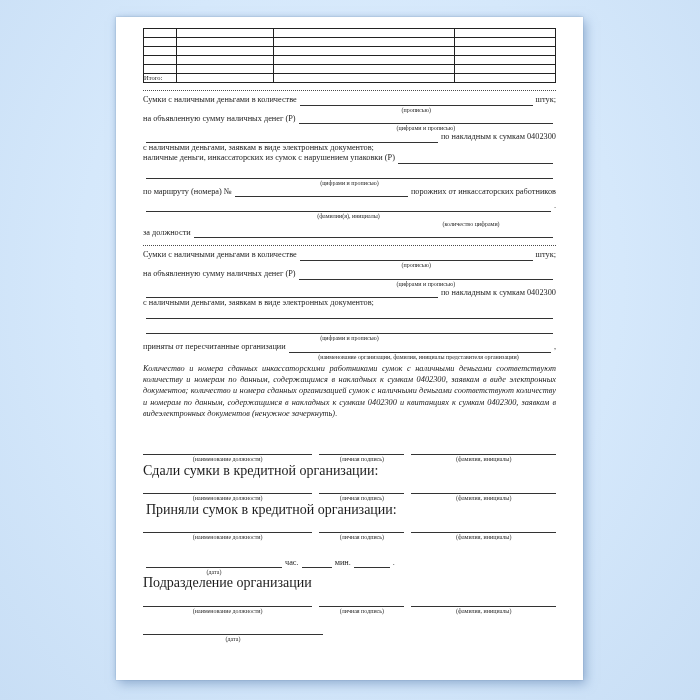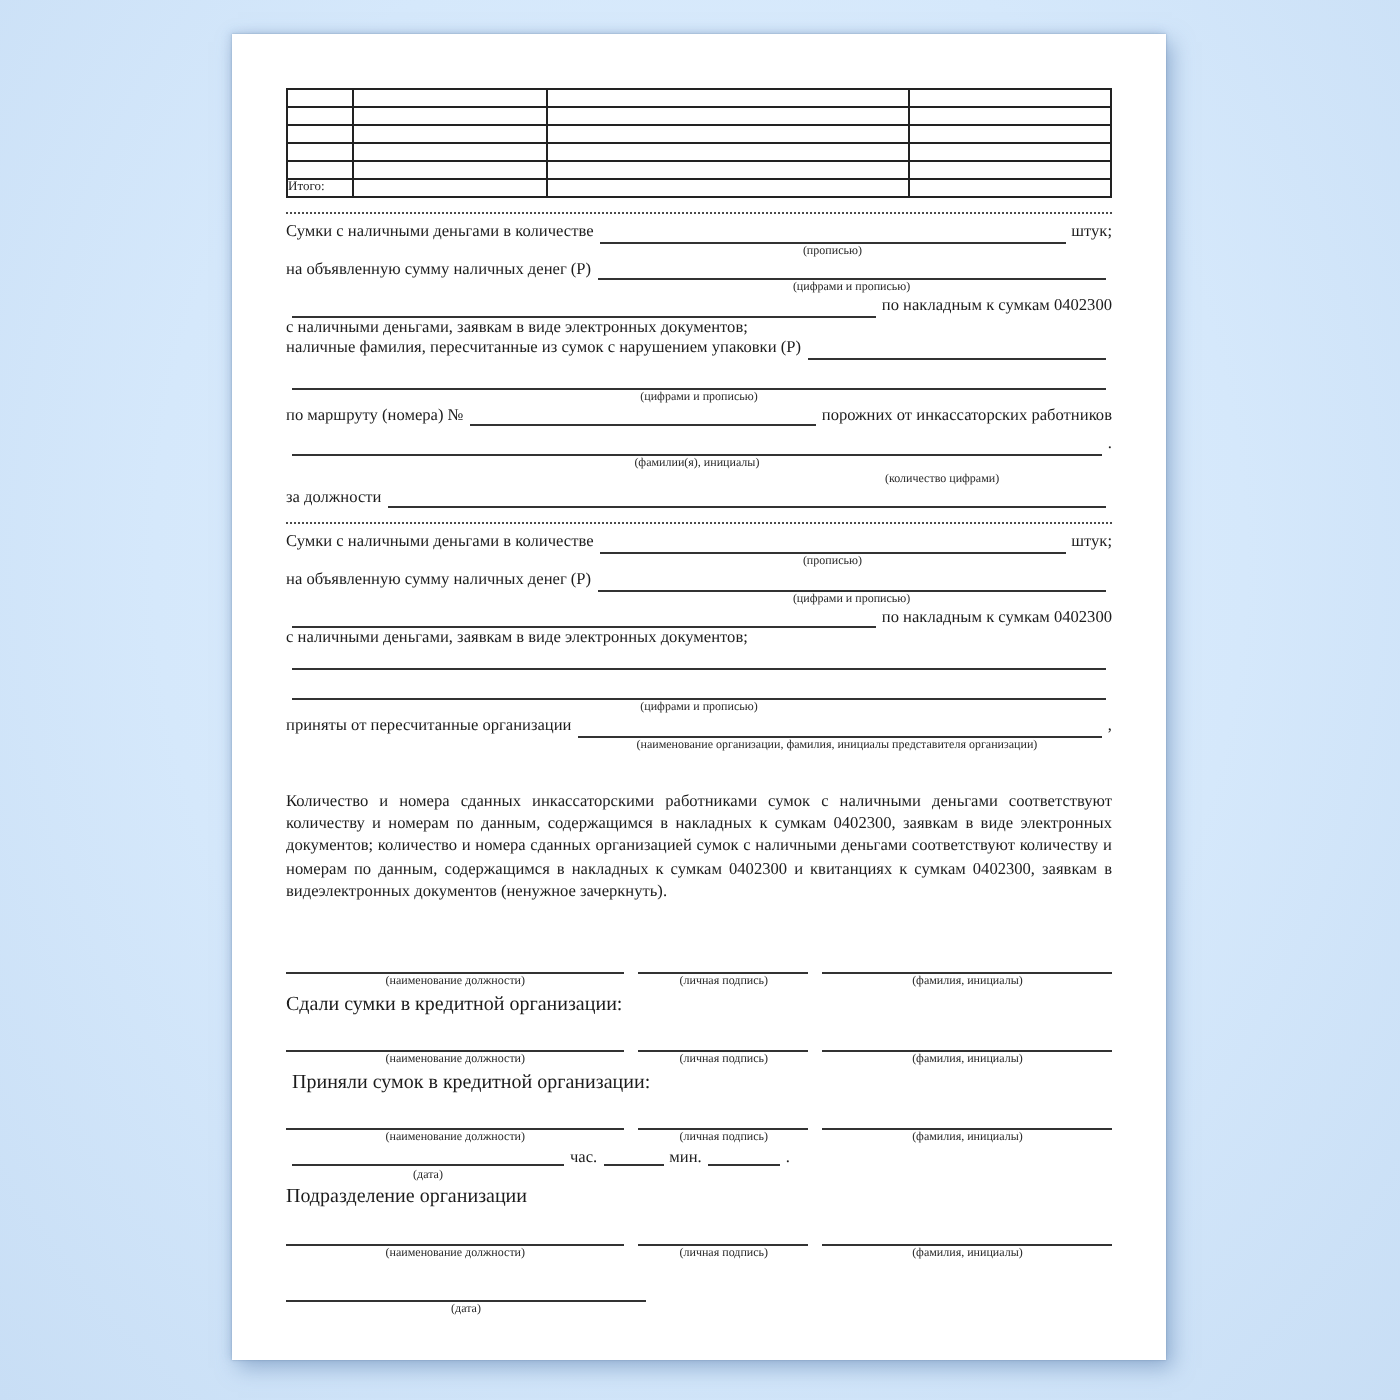--- a/index.html
+++ b/index.html
@@ -6,52 +6,52 @@
   body{
     width:700px;height:700px;overflow:hidden;
     background:radial-gradient(ellipse at 50% 40%, #e0effe 0%, #d5e8fb 55%, #c8def5 100%);
     font-family:"Liberation Serif","DejaVu Serif",serif;
   }
   .paper{
     position:absolute;left:116px;top:17px;width:467px;height:663px;
     background:#ffffff;
     box-shadow:0 0 1px rgba(90,120,160,.5), 3px 4px 10px rgba(100,135,180,.55), -1px -1px 4px rgba(120,150,190,.25);
   }
-  .content{position:absolute;left:27px;top:27px;width:413px;color:#1c1c1c;}
+  .content{position:absolute;left:27px;top:11px;width:413px;color:#1c1c1c;}
 
   table.tbl{width:100%;border-collapse:collapse;border:1.5px solid #1a1a1a;table-layout:fixed;}
   table.tbl td{border:1px solid #222;height:8px;padding:0;}
   td.lbl{font-size:6.5px;line-height:8px;padding-left:2px;color:#1c1c1c;}
 
   .dotted{border-top:1.5px dotted #4a4a4a;margin:7px 0 4px 0;height:0;}
 
   .frow{display:flex;align-items:flex-end;font-size:8.3px;line-height:10.6px;height:10.6px;white-space:nowrap;}
   .frow span.t{white-space:pre;}
   .bl{flex:1 1 auto;border-bottom:1px solid #333;margin:0 3px;height:8px;min-width:8px;}
   .blf{flex:0 0 auto;border-bottom:1px solid #333;margin:0 3px;height:8px;}
   .sp{flex:1 1 auto;}
 
   .hrow{display:flex;align-items:flex-start;font-size:6px;line-height:8px;height:8px;color:#2a2a2a;white-space:nowrap;}
   .ghost{visibility:hidden;font-size:8.3px;white-space:pre;}
   .hc{flex:1 1 auto;text-align:center;margin:0 3px;overflow:visible;}
   .hcf{flex:0 0 auto;text-align:center;margin:0 3px;}
 
   .mt4{margin-top:4px;}
-  .mt2{margin-top:0;align-items:center;}
-
-  .para{font-size:8.3px;line-height:11.4px;text-align:justify;margin-top:18px;color:#1c1c1c;}
+  .mt2{margin-top:16px;}
+
+  .para{font-size:8.3px;line-height:11.4px;text-align:justify;margin-top:2px;color:#1c1c1c;font-style:italic;}
 
   .sig{display:flex;}
   .sig .sc{display:flex;flex-direction:column;}
   .sc1{flex:0 0 41%;margin-right:7px;}
   .sc2{flex:1 1 auto;margin-right:7px;}
   .sc3{flex:0 0 35%;}
   .sline{border-bottom:1px solid #333;height:9px;}
   .slab{font-size:6px;line-height:9px;text-align:center;color:#2a2a2a;white-space:nowrap;}
-  .caption{font-size:10px;line-height:11px;margin-top:1px;color:#1c1c1c;}
+  .caption{font-size:14px;line-height:11px;margin-top:1px;color:#1c1c1c;}
 </style>
 </head>
 <body>
 
 <div class="paper">
   <div class="content">
 
     <table class="tbl">
       <colgroup>
           <col style="width:8%">
@@ -124,21 +124,21 @@
     <div class="frow">
       <span class="bl"></span>
       <span class="t">по накладным к сумкам 0402300</span>
     </div>
 
     <div class="frow">
       <span class="t">с наличными деньгами, заявкам в виде электронных документов;</span>
     </div>
 
     <div class="frow">
-      <span class="t">наличные фамилия, пересчитанные из сумок с нарушением упаковки (Р)</span>
+      <span class="t">наличные деньги, инкассаторских из сумок с нарушением упаковки (Р)</span>
       <span class="bl"></span>
     </div>
 
     <div class="frow mt4">
       <span class="bl"></span>
     </div>
     <div class="hrow">
       <span class="hc">(цифрами и прописью)</span>
     </div>
 

